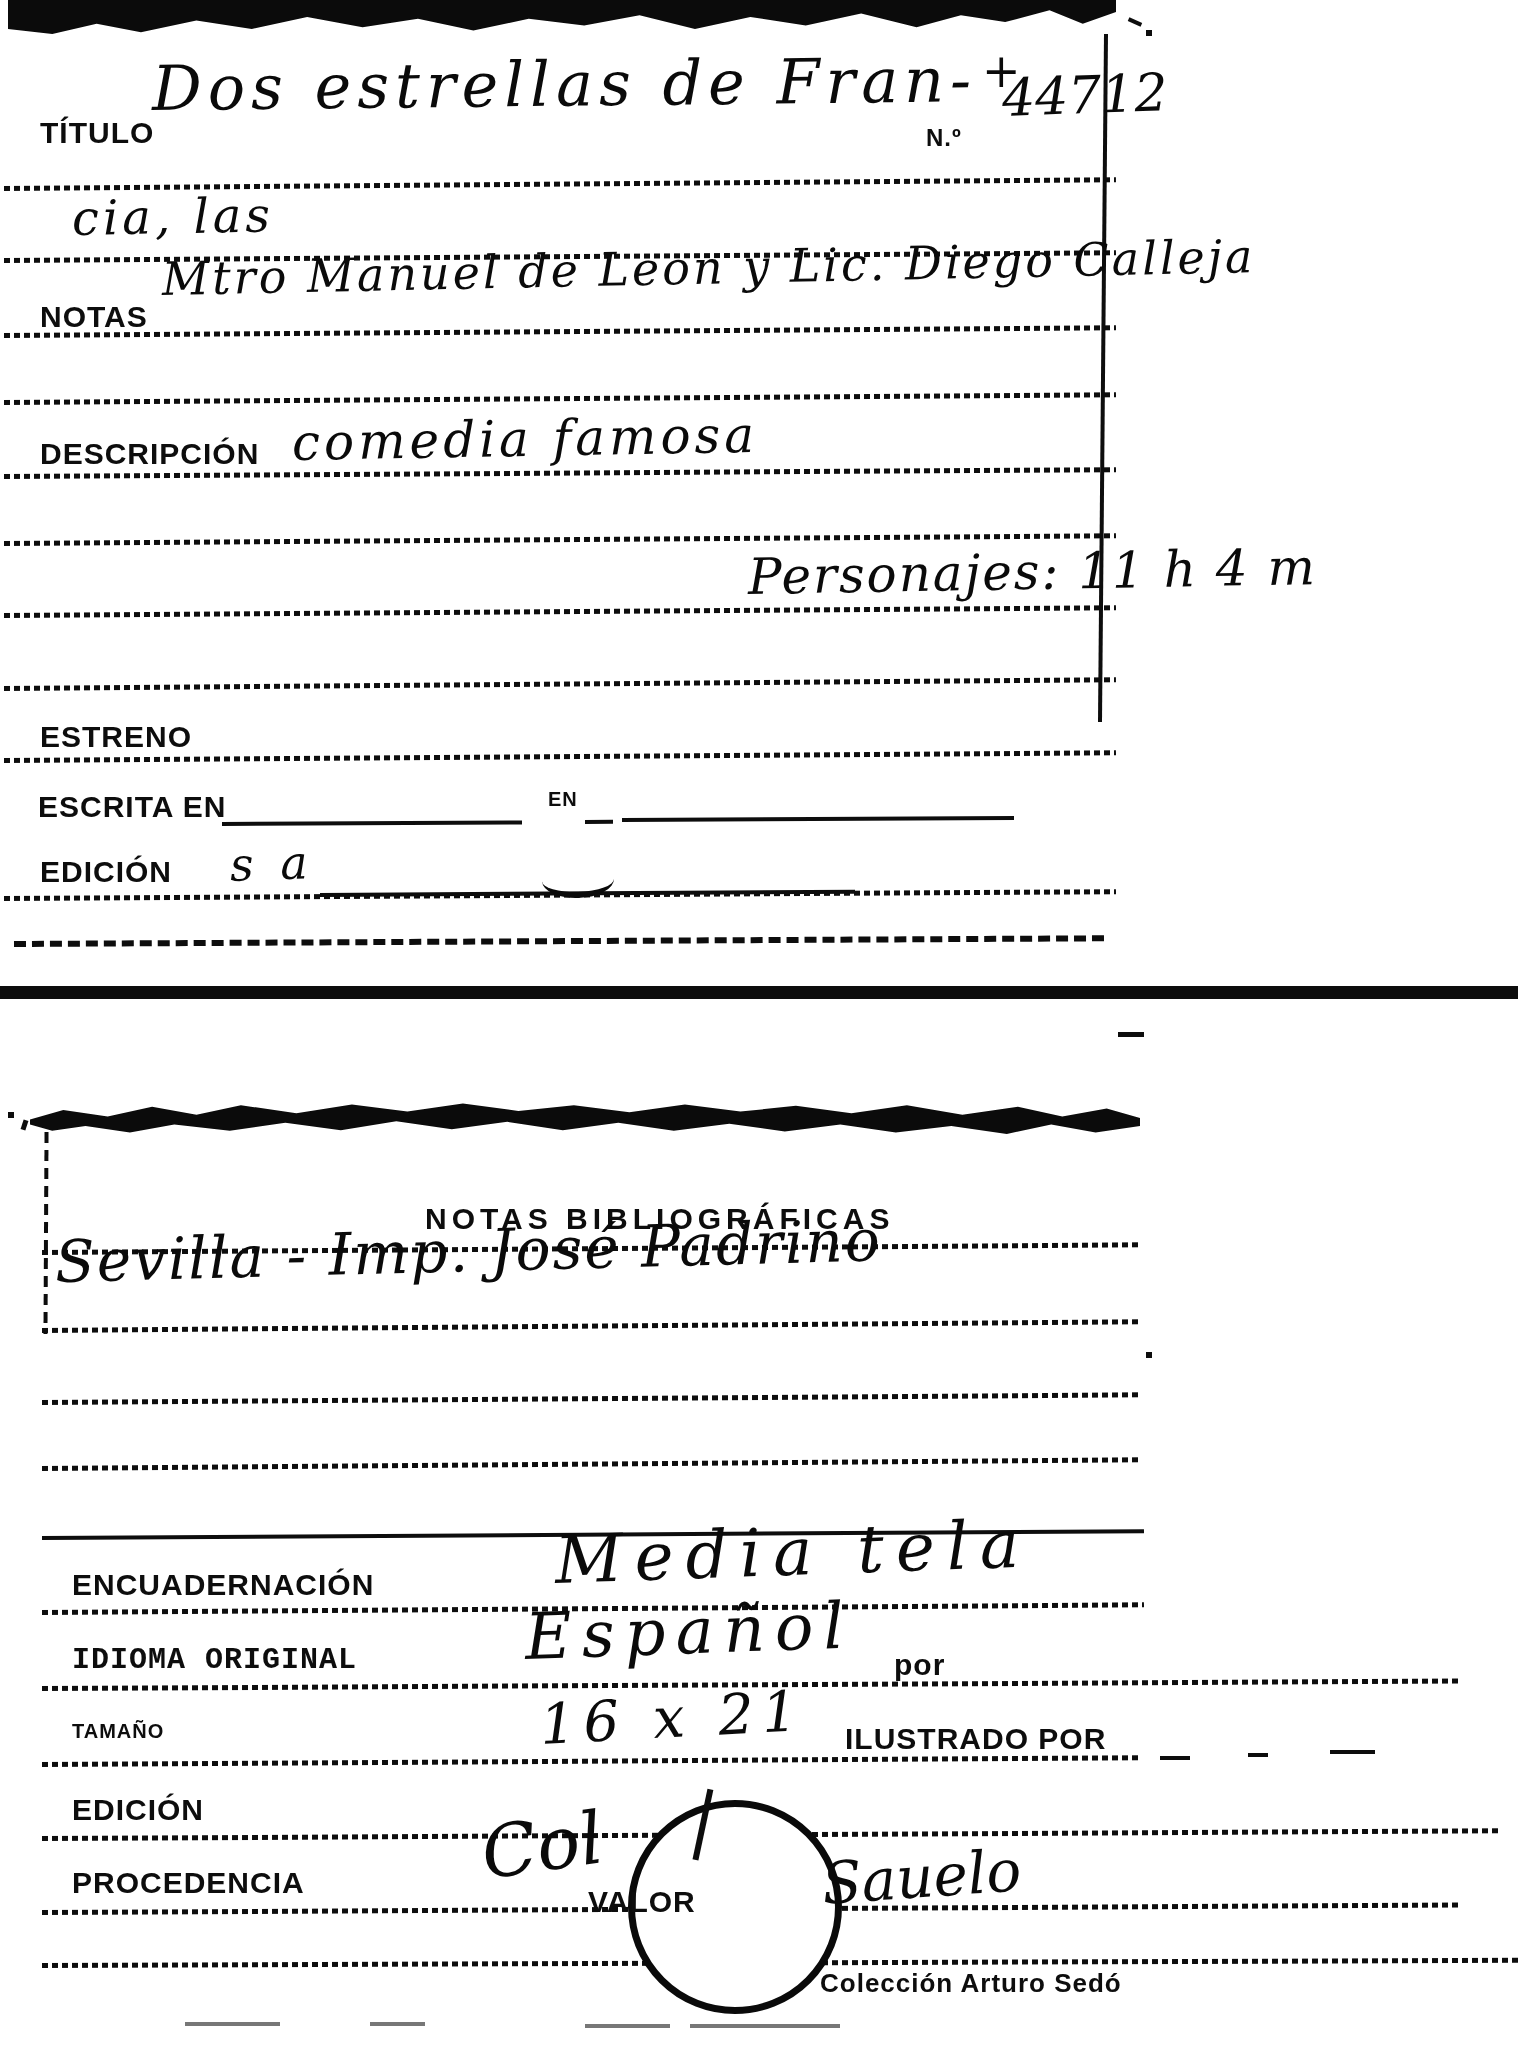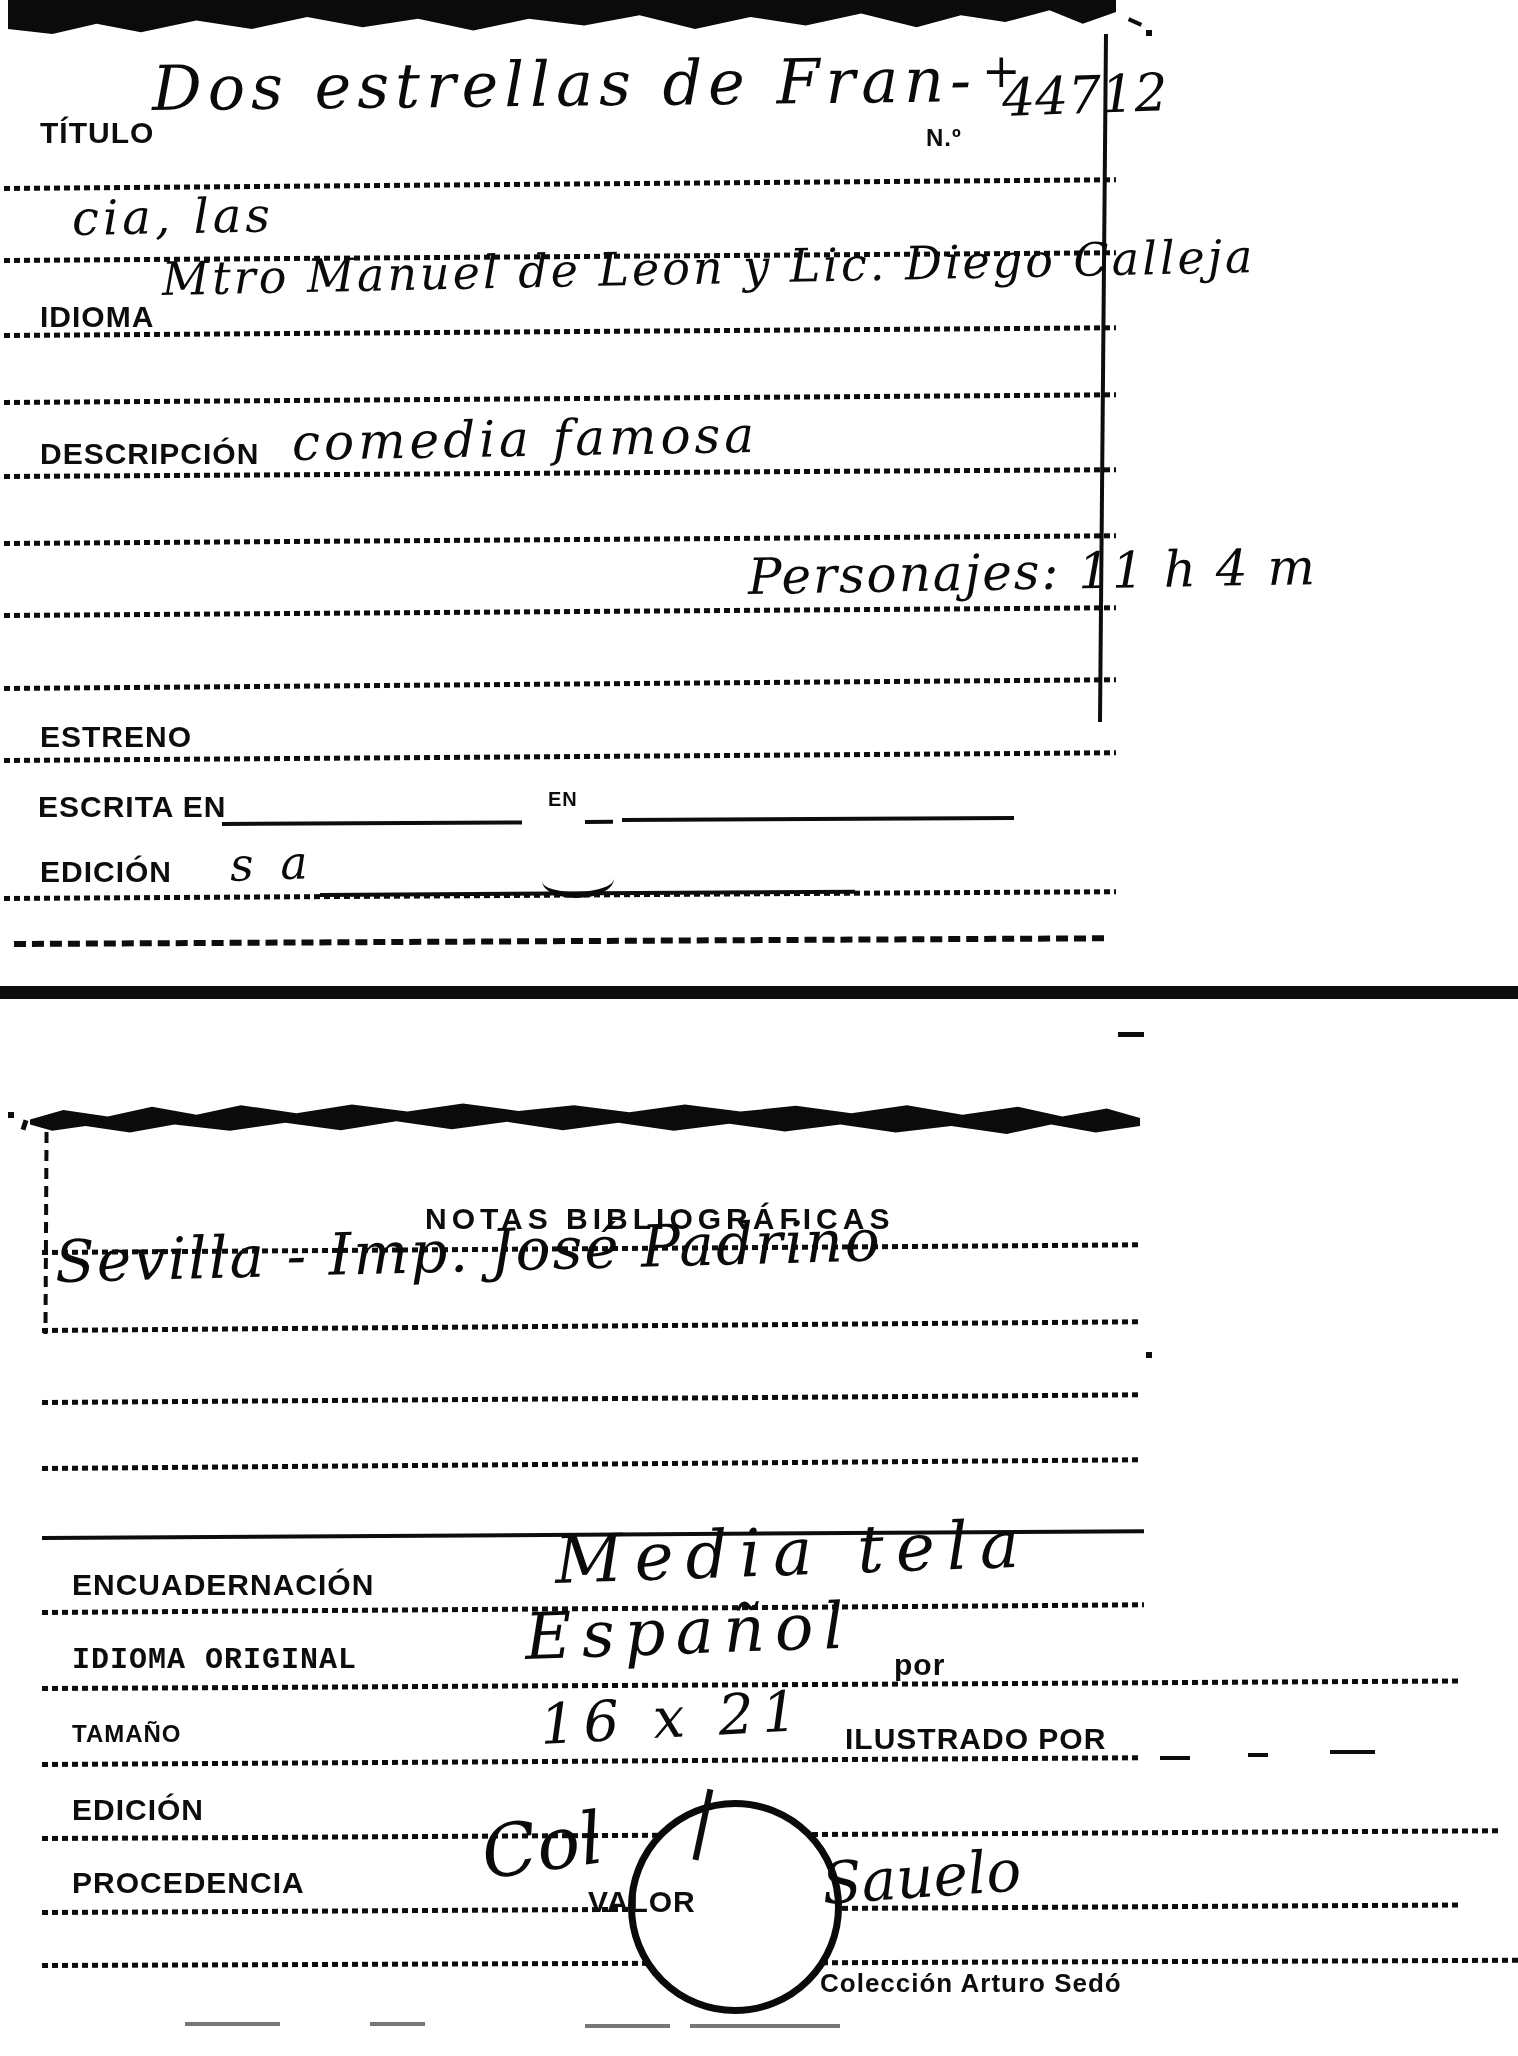--- a/index.html
+++ b/index.html
@@ -51,21 +51,21 @@
 <div class="label" style="left:40px;top:116px;font-size:30px;">TÍTULO</div>
 <div class="hand" style="left:152px;top:52px;font-size:62px;letter-spacing:6px;transform:rotate(-0.6deg);">Dos estrellas de Fran-</div>
 <div class="label" style="left:926px;top:124px;font-size:24px;">N.º</div>
 <div class="hand" style="left:982px;top:44px;font-size:46px;">+</div>
 <div class="hand" style="left:1002px;top:68px;font-size:52px;transform:rotate(-2deg);">44712</div>
 <div class="dotline" style="left:4px;top:186px;width:1112px;transform:rotate(-0.45deg);"></div>
 
 <div class="hand" style="left:72px;top:190px;font-size:48px;letter-spacing:4px;transform:rotate(-1deg);">cia, las</div>
 <div class="dotline" style="left:4px;top:258px;width:1112px;transform:rotate(-0.4deg);"></div>
 
-<div class="label" style="left:40px;top:300px;font-size:30px;">IDIOMA</div>
+<div class="label" style="left:40px;top:300px;font-size:30px;">NOTAS</div>
 <div class="hand" style="left:162px;top:252px;font-size:46px;letter-spacing:3px;transform:rotate(-1.2deg);">Mtro Manuel de Leon y Lic. Diego Calleja</div>
 <div class="dotline" style="left:4px;top:333px;width:1112px;transform:rotate(-0.4deg);"></div>
 <div class="dotline" style="left:4px;top:400px;width:1112px;transform:rotate(-0.4deg);"></div>
 
 <div class="label" style="left:40px;top:437px;font-size:30px;">DESCRIPCIÓN</div>
 <div class="hand" style="left:292px;top:414px;font-size:50px;letter-spacing:4px;transform:rotate(-1deg);">comedia famosa</div>
 <div class="dotline" style="left:4px;top:474px;width:1112px;transform:rotate(-0.35deg);"></div>
 <div class="dotline" style="left:4px;top:541px;width:1112px;transform:rotate(-0.4deg);"></div>
 
 <div class="hand" style="left:748px;top:548px;font-size:50px;letter-spacing:2px;transform:rotate(-1deg);">Personajes: 11 h 4 m</div>
@@ -109,21 +109,21 @@
 
 <div class="label" style="left:72px;top:1568px;font-size:30px;">ENCUADERNACIÓN</div>
 <div class="hand" style="left:555px;top:1522px;font-size:66px;letter-spacing:12px;transform:rotate(-2deg);">Media tela</div>
 <div class="dotline" style="left:42px;top:1610px;width:1102px;transform:rotate(-0.4deg);"></div>
 
 <div class="label" style="left:72px;top:1643px;font-size:30px;font-family:Liberation Mono, monospace;">IDIOMA ORIGINAL</div>
 <div class="hand" style="left:525px;top:1600px;font-size:64px;letter-spacing:10px;transform:rotate(-2deg);">Español</div>
 <div class="label" style="left:862px;top:1648px;font-size:30px;text-transform:none;margin-left:32px;">por</div>
 <div class="dotline" style="left:42px;top:1686px;width:1418px;transform:rotate(-0.3deg);"></div>
 
-<div class="label" style="left:72px;top:1720px;font-size:24px;">TAMAÑO</div>
+<div class="label" style="left:72px;top:1720px;font-size:20px;">TAMAÑO</div>
 <div class="hand" style="left:540px;top:1692px;font-size:56px;letter-spacing:8px;transform:rotate(-3deg);">16 x 21</div>
 <div class="label" style="left:845px;top:1722px;font-size:30px;">ILUSTRADO POR</div>
 <div class="dotline" style="left:42px;top:1762px;width:1100px;transform:rotate(-0.35deg);"></div>
 <div class="speck" style="left:1160px;top:1756px;width:30px;height:4px;"></div>
 <div class="speck" style="left:1248px;top:1753px;width:20px;height:4px;"></div>
 <div class="speck" style="left:1330px;top:1750px;width:45px;height:4px;"></div>
 
 <div class="label" style="left:72px;top:1793px;font-size:30px;">EDICIÓN</div>
 <div class="label" style="left:588px;top:1885px;font-size:30px;">VALOR</div>
 <div class="dotline" style="left:42px;top:1836px;width:1460px;transform:rotate(-0.3deg);"></div>

